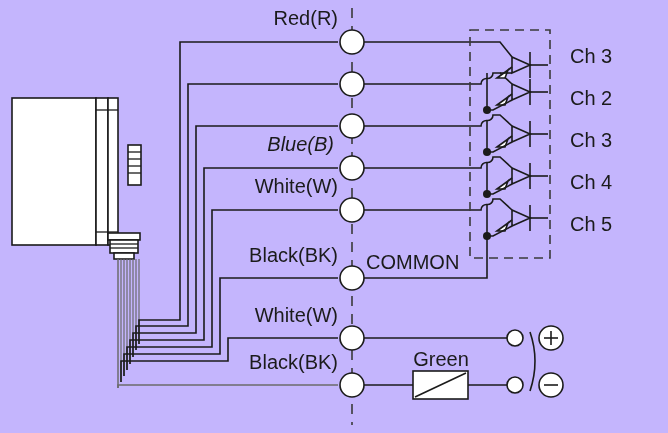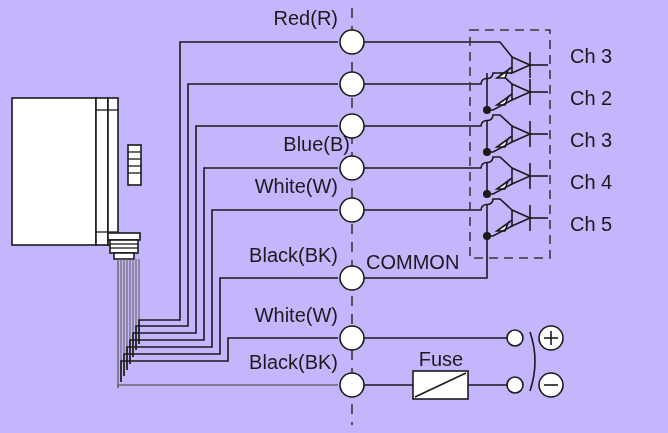--- a/index.html
+++ b/index.html
@@ -268,21 +268,21 @@
       <line x1="551" y1="331" x2="551" y2="345" class="ln"></line>
       <circle cx="551" cy="385" r="12" class="ln wht"></circle>
       <line x1="544" y1="385" x2="558" y2="385" class="ln"></line>
     </g>
   </svg>
 
   <div class="lbl wire-label" style="left:140px; top:8px;  width:198px;">Red(R)</div>
 
 
 
-  <div class="lbl wire-label" style="left:152px; top:134px; width:198px;">Blue(B)</div>
+  <div class="lbl wire-label" style="left:136px; top:134px; width:198px;font-style:italic;">Blue(B)</div>
 
   <div class="lbl wire-label" style="left:140px; top:176px; width:198px;">White(W)</div>
 
   <div class="lbl wire-label" style="left:140px; top:245px; width:198px;">Black(BK)</div>
 
   <div class="lbl wire-label" style="left:140px; top:305px; width:198px;">White(W)</div>
 
   <div class="lbl wire-label" style="left:140px; top:352px; width:198px;">Black(BK)</div>
 
   <div class="lbl common-label" style="left:366px; top:252px;">COMMON</div>
@@ -290,16 +290,16 @@
   <div class="lbl ch-label" style="left:570px; top:46px;">Ch 3</div>
 
   <div class="lbl ch-label" style="left:570px; top:88px;">Ch 2</div>
 
   <div class="lbl ch-label" style="left:570px; top:130px;">Ch 3</div>
 
   <div class="lbl ch-label" style="left:570px; top:172px;">Ch 4</div>
 
   <div class="lbl ch-label" style="left:570px; top:214px;">Ch 5</div>
 
-  <div class="lbl fuse-label" style="left:405px; top:349px; width:72px;">Fuse</div>
+  <div class="lbl fuse-label" style="left:405px; top:349px; width:72px;">Green</div>
 
 
 </div>
 
 </body></html>

